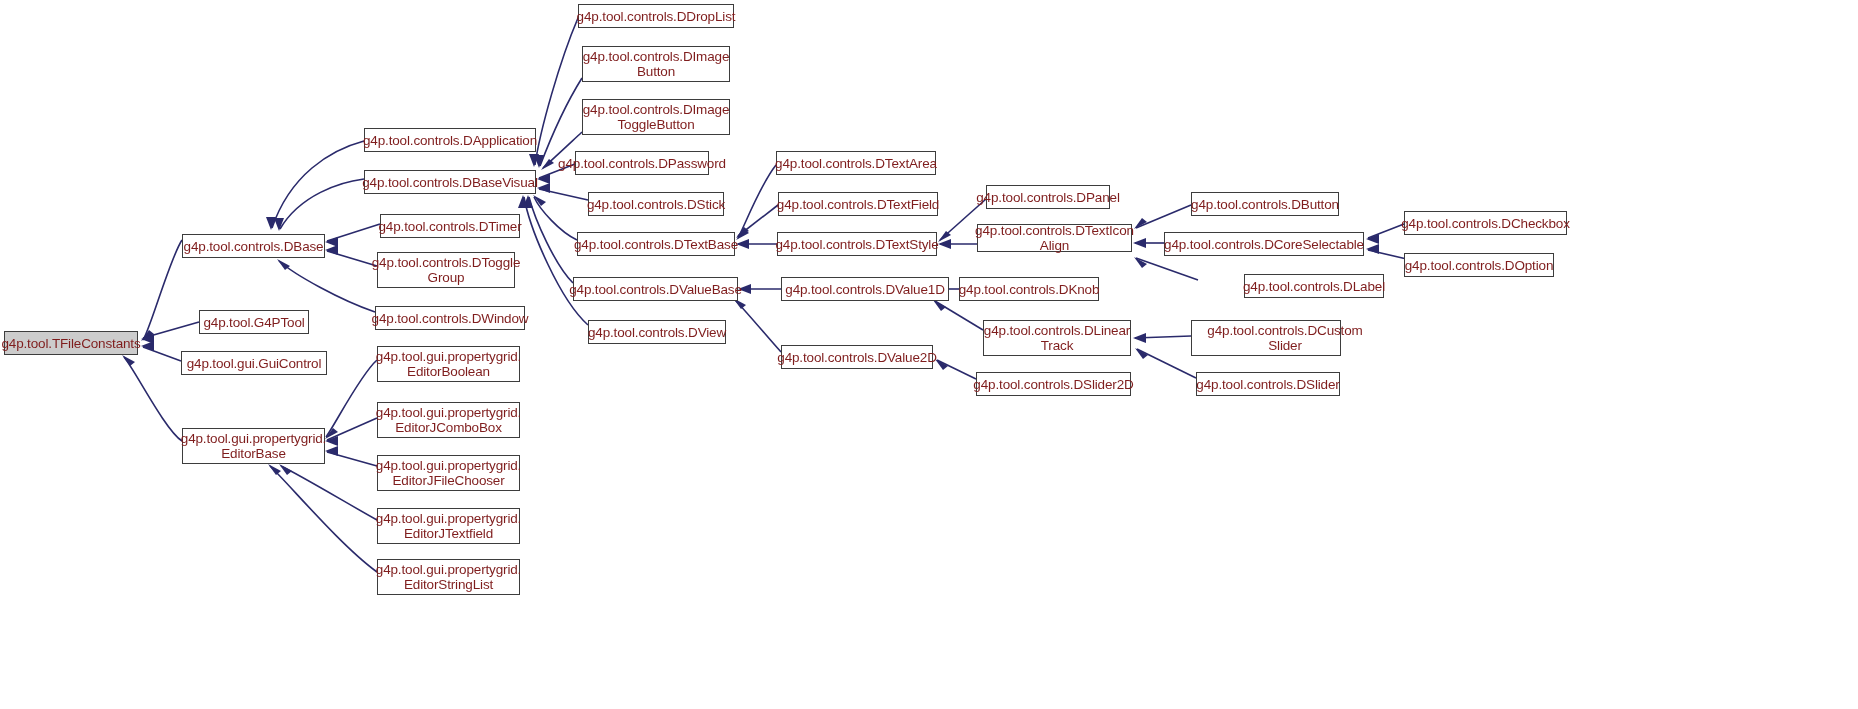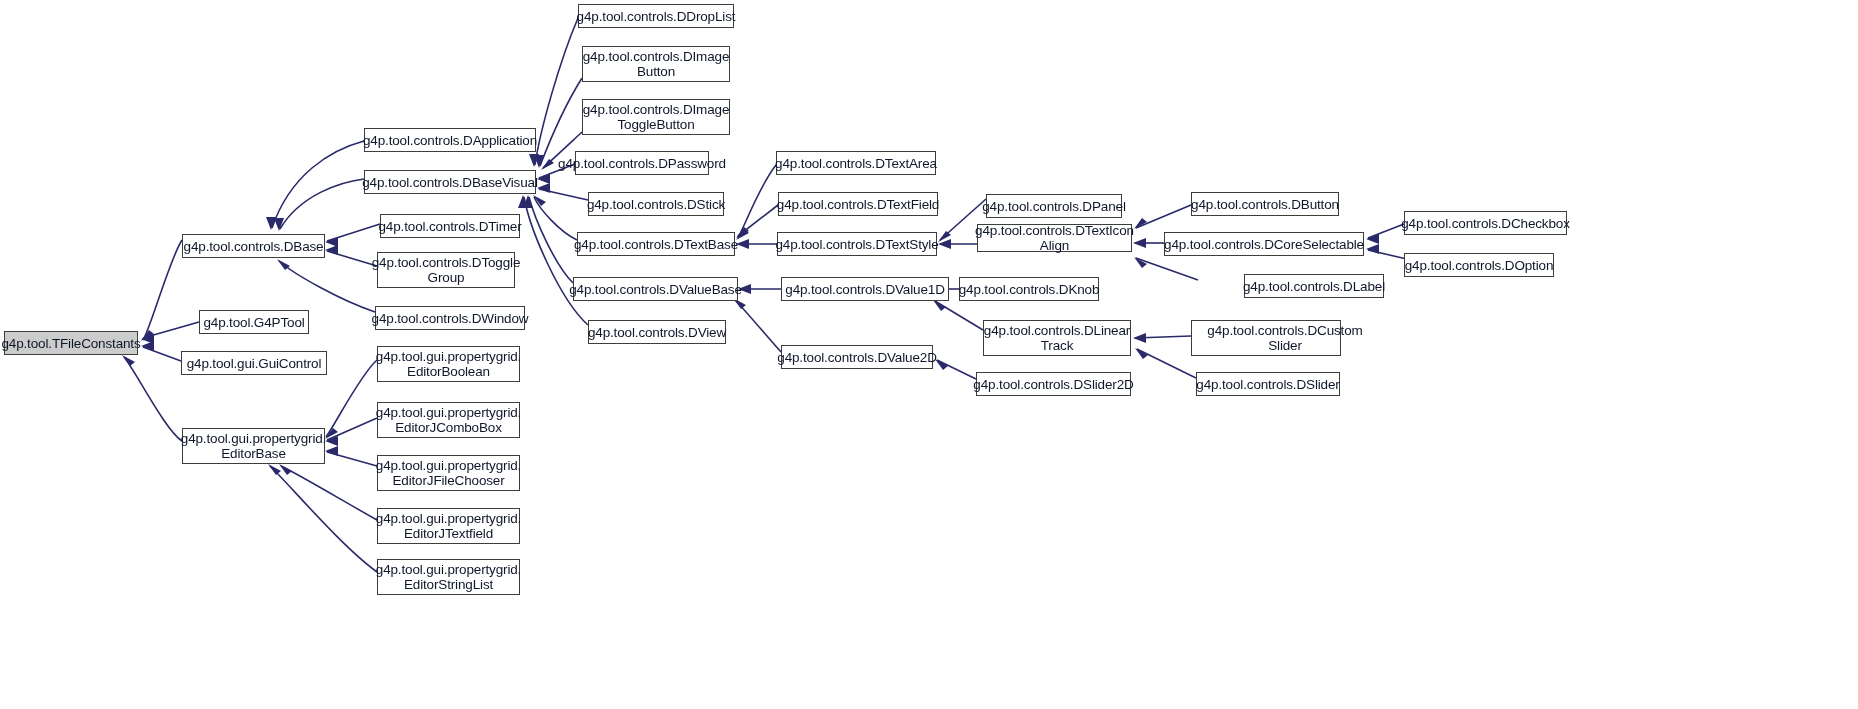--- a/index.html
+++ b/index.html
@@ -22,21 +22,21 @@
     top: 0;
     width: 1858px;
     height: 709px;
     pointer-events: none;
   }
   .node {
     position: absolute;
     box-sizing: border-box;
     border: 1px solid #3d3d3d;
     background: #ffffff;
-    color: #0f172a;
+    color: #7f1d1d;
     font-size: 13.5px;
     line-height: 15px;
     text-align: center;
     display: flex;
     align-items: center;
     justify-content: center;
     padding: 0 4px;
     white-space: pre-line;
     letter-spacing: -0.15px;
     z-index: 5;
@@ -160,21 +160,21 @@
     <div class="node" style="left: 575px; top: 151px; width: 134px; height: 24px;"><span>g4p.tool.controls.DPassword</span></div>
     <div class="node" style="left: 588px; top: 192px; width: 136px; height: 24px;"><span>g4p.tool.controls.DStick</span></div>
     <div class="node" style="left: 577px; top: 232px; width: 158px; height: 24px;"><span>g4p.tool.controls.DTextBase</span></div>
     <div class="node" style="left: 573px; top: 277px; width: 165px; height: 24px;"><span>g4p.tool.controls.DValueBase</span></div>
     <div class="node" style="left: 588px; top: 320px; width: 138px; height: 24px;"><span>g4p.tool.controls.DView</span></div>
     <div class="node" style="left: 776px; top: 151px; width: 160px; height: 24px;"><span>g4p.tool.controls.DTextArea</span></div>
     <div class="node" style="left: 778px; top: 192px; width: 160px; height: 24px;"><span>g4p.tool.controls.DTextField</span></div>
     <div class="node" style="left: 777px; top: 232px; width: 160px; height: 24px;"><span>g4p.tool.controls.DTextStyle</span></div>
     <div class="node" style="left: 781px; top: 277px; width: 168px; height: 24px;"><span>g4p.tool.controls.DValue1D</span></div>
     <div class="node" style="left: 781px; top: 345px; width: 152px; height: 24px;"><span>g4p.tool.controls.DValue2D</span></div>
-    <div class="node" style="left: 986px; top: 194px; width: 136px; height: 24px;"><span>g4p.tool.controls.DPanel</span></div>
+    <div class="node" style="left: 986px; top: 185px; width: 124px; height: 24px;"><span>g4p.tool.controls.DPanel</span></div>
     <div class="node" style="left: 977px; top: 224px; width: 155px; height: 28px;"><span>g4p.tool.controls.DTextIcon
 Align</span></div>
     <div class="node" style="left: 959px; top: 277px; width: 140px; height: 24px;"><span>g4p.tool.controls.DKnob</span></div>
     <div class="node" style="left: 983px; top: 320px; width: 148px; height: 36px;"><span>g4p.tool.controls.DLinear
 Track</span></div>
     <div class="node" style="left: 976px; top: 372px; width: 155px; height: 24px;"><span>g4p.tool.controls.DSlider2D</span></div>
     <div class="node" style="left: 1191px; top: 192px; width: 148px; height: 24px;"><span>g4p.tool.controls.DButton</span></div>
     <div class="node" style="left: 1164px; top: 232px; width: 200px; height: 24px;"><span>g4p.tool.controls.DCoreSelectable</span></div>
     <div class="node" style="left: 1244px; top: 274px; width: 140px; height: 24px;"><span>g4p.tool.controls.DLabel</span></div>
     <div class="node" style="left: 1191px; top: 320px; width: 150px; height: 36px; padding-left: 42px;"><span>g4p.tool.controls.DCustom

